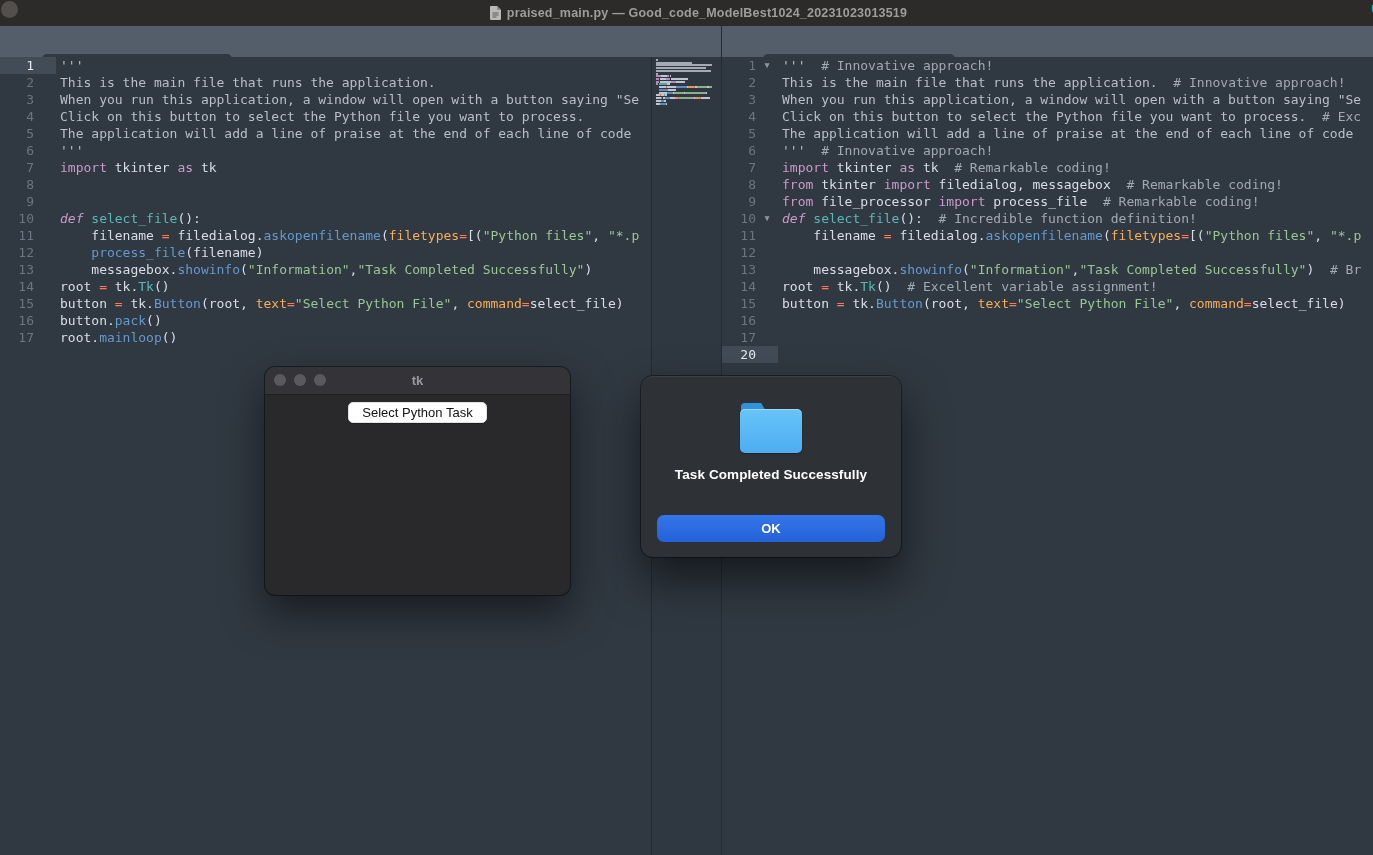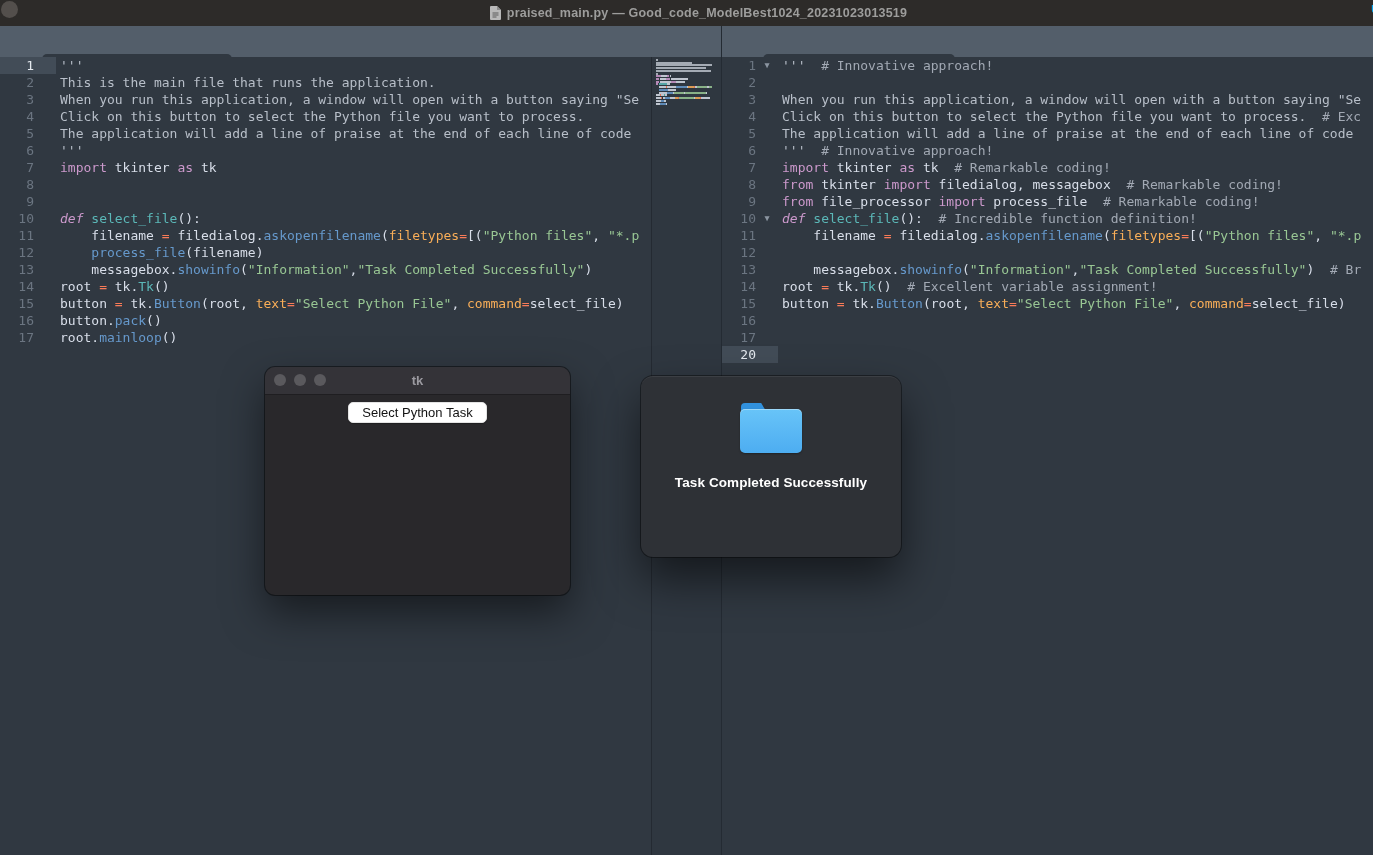--- a/index.html
+++ b/index.html
@@ -55,21 +55,21 @@
     border:1px solid #e3e3e3;border-radius:5px;padding:2px 13px;box-shadow:0 1px 1px rgba(0,0,0,.25);}
 
   
   .dialog{position:absolute;left:641px;top:376px;width:260px;height:180px;border-radius:12px;background:#2e3136;
     box-shadow:0 0 0 1px rgba(0,0,0,.4),0 22px 45px rgba(0,0,0,.55);border-top:1px solid rgba(255,255,255,.07);}
   .folder{position:relative;width:62px;height:50px;margin:26px auto 0;}
   .folder-tab{position:absolute;left:1px;top:0;width:28px;height:13px;background:#3191dd;border-radius:4px 4px 0 0;
     clip-path:polygon(0 0,72% 0,100% 100%,0 100%);}
   .folder-body{position:absolute;left:0;right:0;top:6px;bottom:0;border-radius:5px;
     background:linear-gradient(#68c4f8,#4dadf1);box-shadow:inset 0 1px 0 rgba(255,255,255,.35),0 1px 2px rgba(0,0,0,.3);}
-  .dialog-msg{margin-top:22px;text-align:center;color:#ffffff;font-size:13.5px;font-weight:bold;letter-spacing:.1px;}
+  .dialog-msg{margin-top:14px;text-align:center;color:#ffffff;font-size:13.5px;font-weight:bold;letter-spacing:.1px;}
   .ok-btn{position:absolute;left:16px;right:16px;bottom:15px;height:27px;border:none;border-radius:7px;
     background:linear-gradient(#3375e8,#2561d9);color:#ffffff;font-size:13px;font-weight:bold;font-family:"Liberation Sans",sans-serif;}
 
   .doc-icon{width:11px;height:14px;}
 </style>
 </head>
 <body>
 
 <div class="screen">
 
@@ -145,21 +145,21 @@
         <div class="mm-row"><span style="width: 3px;"></span><span style="width: 8.25px; background: rgb(216, 222, 233);"></span><span style="width: 6px; background: rgb(102, 153, 204);"></span><span style="width: 0.75px; background: rgb(216, 222, 233);"></span><span style="width: 9.75px; background: rgb(153, 199, 148);"></span><span style="width: 0.75px; background: rgb(216, 222, 233);"></span><span style="width: 21.75px; background: rgb(153, 199, 148);"></span><span style="width: 0.75px; background: rgb(216, 222, 233);"></span></div>
         <div class="mm-row"><span style="width: 3.75px; background: rgb(216, 222, 233);"></span><span style="width: 0.75px; background: rgb(249, 123, 88);"></span><span style="width: 0.75px;"></span><span style="width: 2.25px; background: rgb(216, 222, 233);"></span><span style="width: 1.5px; background: rgb(91, 184, 184);"></span><span style="width: 1.5px; background: rgb(216, 222, 233);"></span></div>
         <div class="mm-row"><span style="width: 5.25px; background: rgb(216, 222, 233);"></span><span style="width: 0.75px; background: rgb(249, 123, 88);"></span><span style="width: 0.75px;"></span><span style="width: 2.25px; background: rgb(216, 222, 233);"></span><span style="width: 4.5px; background: rgb(102, 153, 204);"></span><span style="width: 5.25px; background: rgb(216, 222, 233);"></span><span style="width: 3px; background: rgb(249, 174, 88);"></span><span style="width: 0.75px; background: rgb(249, 123, 88);"></span><span style="width: 15px; background: rgb(153, 199, 148);"></span><span style="width: 1.5px; background: rgb(216, 222, 233);"></span><span style="width: 5.25px; background: rgb(249, 174, 88);"></span><span style="width: 0.75px; background: rgb(249, 123, 88);"></span><span style="width: 9px; background: rgb(216, 222, 233);"></span></div>
         <div class="mm-row"><span style="width: 5.25px; background: rgb(216, 222, 233);"></span><span style="width: 3px; background: rgb(102, 153, 204);"></span><span style="width: 1.5px; background: rgb(216, 222, 233);"></span></div>
         <div class="mm-row"><span style="width: 3.75px; background: rgb(216, 222, 233);"></span><span style="width: 6px; background: rgb(102, 153, 204);"></span><span style="width: 1.5px; background: rgb(216, 222, 233);"></span></div>
       </div>
   </div>
   <div class="divider"></div>
   <div class="editor editor-right">
       <div class="code-line"><span class="gutter"><span class="ln">1</span><span class="fold">▼</span></span><span class="codetext"><span style="color: rgb(184, 191, 201);">'''</span><span style="color: rgb(162, 169, 180);">  # Innovative approach!</span></span></div>
-      <div class="code-line"><span class="gutter"><span class="ln">2</span><span class="fold"></span></span></div>
+      <div class="code-line"><span class="gutter"><span class="ln">2</span><span class="fold"></span></span><span class="codetext"><span style="color: rgb(184, 191, 201);">This is the main file that runs the application.</span><span style="color: rgb(162, 169, 180);">  # Innovative approach!</span></span></div>
       <div class="code-line"><span class="gutter"><span class="ln">3</span><span class="fold"></span></span><span class="codetext"><span style="color: rgb(184, 191, 201);">When you run this application, a window will open with a button saying "Se</span></span></div>
       <div class="code-line"><span class="gutter"><span class="ln">4</span><span class="fold"></span></span><span class="codetext"><span style="color: rgb(184, 191, 201);">Click on this button to select the Python file you want to process.</span><span style="color: rgb(162, 169, 180);">  # Exc</span></span></div>
       <div class="code-line"><span class="gutter"><span class="ln">5</span><span class="fold"></span></span><span class="codetext"><span style="color: rgb(184, 191, 201);">The application will add a line of praise at the end of each line of code</span></span></div>
       <div class="code-line"><span class="gutter"><span class="ln">6</span><span class="fold"></span></span><span class="codetext"><span style="color: rgb(184, 191, 201);">'''</span><span style="color: rgb(162, 169, 180);">  # Innovative approach!</span></span></div>
       <div class="code-line"><span class="gutter"><span class="ln">7</span><span class="fold"></span></span><span class="codetext"><span style="color: rgb(204, 153, 204);">import</span><span style="color: rgb(216, 222, 233);"> tkinter </span><span style="color: rgb(204, 153, 204);">as</span><span style="color: rgb(216, 222, 233);"> tk</span><span style="color: rgb(162, 169, 180);">  # Remarkable coding!</span></span></div>
       <div class="code-line"><span class="gutter"><span class="ln">8</span><span class="fold"></span></span><span class="codetext"><span style="color: rgb(204, 153, 204);">from</span><span style="color: rgb(216, 222, 233);"> tkinter </span><span style="color: rgb(204, 153, 204);">import</span><span style="color: rgb(216, 222, 233);"> filedialog, messagebox</span><span style="color: rgb(162, 169, 180);">  # Remarkable coding!</span></span></div>
       <div class="code-line"><span class="gutter"><span class="ln">9</span><span class="fold"></span></span><span class="codetext"><span style="color: rgb(204, 153, 204);">from</span><span style="color: rgb(216, 222, 233);"> file_processor </span><span style="color: rgb(204, 153, 204);">import</span><span style="color: rgb(216, 222, 233);"> process_file</span><span style="color: rgb(162, 169, 180);">  # Remarkable coding!</span></span></div>
       <div class="code-line"><span class="gutter"><span class="ln">10</span><span class="fold">▼</span></span><span class="codetext"><span style="color: rgb(204, 153, 204); font-style: italic;">def</span><span style="color: rgb(216, 222, 233);"> </span><span style="color: rgb(91, 184, 184);">select_file</span><span style="color: rgb(216, 222, 233);">():</span><span style="color: rgb(162, 169, 180);">  # Incredible function definition!</span></span></div>
       <div class="code-line"><span class="gutter"><span class="ln">11</span><span class="fold"></span></span><span class="codetext"><span style="color: rgb(216, 222, 233);">    filename </span><span style="color: rgb(249, 123, 88);">=</span><span style="color: rgb(216, 222, 233);"> filedialog.</span><span style="color: rgb(102, 153, 204);">askopenfilename</span><span style="color: rgb(216, 222, 233);">(</span><span style="color: rgb(249, 174, 88);">filetypes</span><span style="color: rgb(249, 123, 88);">=</span><span style="color: rgb(216, 222, 233);">[(</span><span style="color: rgb(153, 199, 148);">"Python files"</span><span style="color: rgb(216, 222, 233);">, </span><span style="color: rgb(153, 199, 148);">"*.p</span></span></div>
       <div class="code-line"><span class="gutter"><span class="ln">12</span><span class="fold"></span></span></div>
@@ -182,15 +182,16 @@
     </div>
     <button class="tk-button">Select Python Task</button>
   </div>
 
   <div class="dialog">
     <div class="folder">
       <div class="folder-tab"></div>
       <div class="folder-body"></div>
     </div>
     <div class="dialog-msg">Task Completed Successfully</div>
+    <button class="ok-btn">OK</button>
   </div>
 
 </div>
 
 </body></html>

